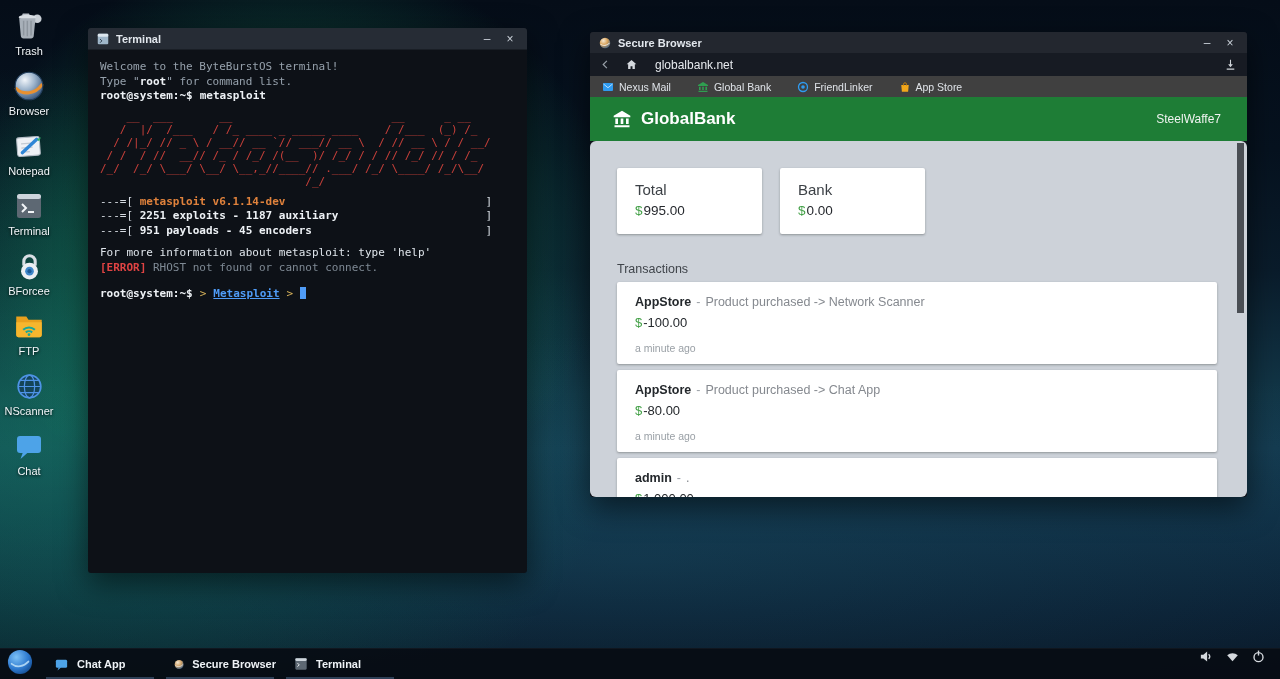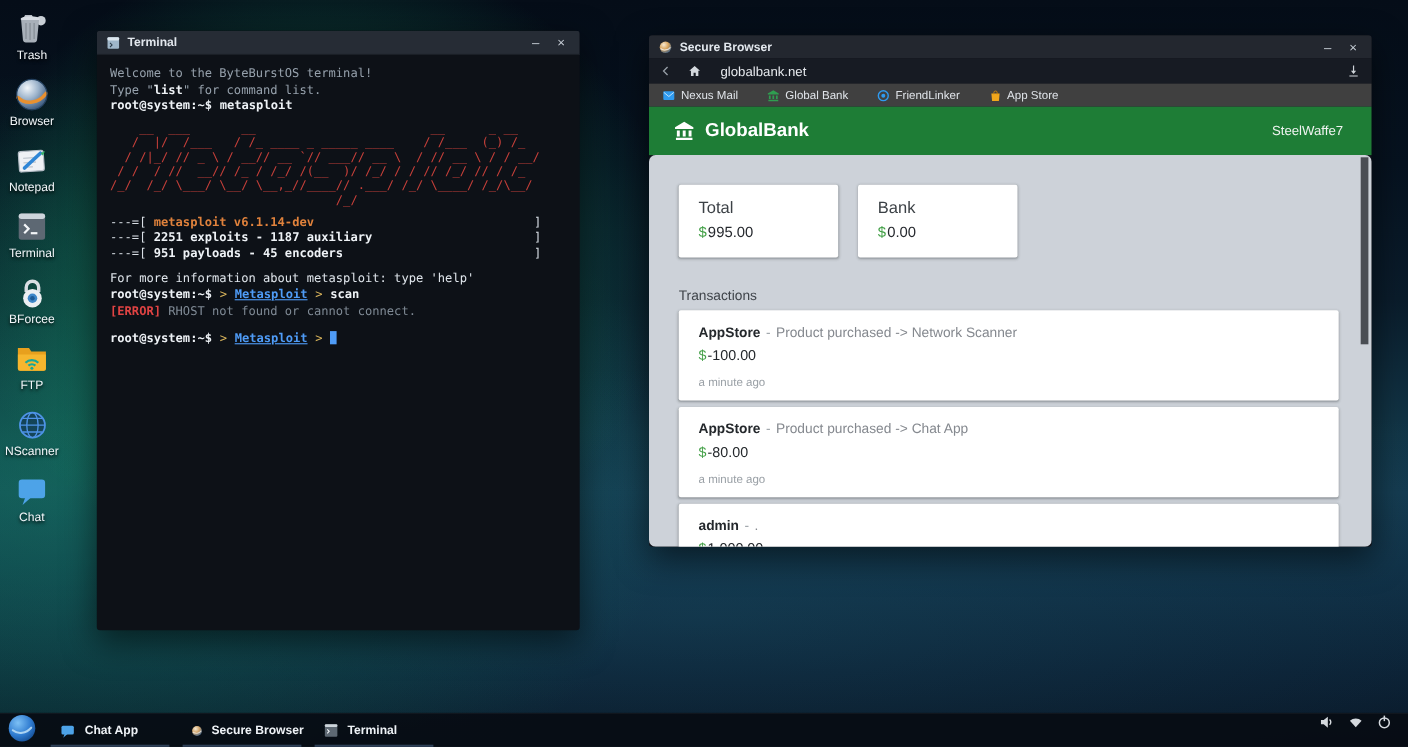--- a/index.html
+++ b/index.html
@@ -201,33 +201,32 @@
       <rect x="1" y="1" width="14" height="14" rx="1.5" fill="#9fb6c9"></rect>
       <rect x="1" y="1" width="14" height="4" rx="1.5" fill="#dce6ee"></rect>
       <path d="M4 8l2.5 2.5L4 13" stroke="#2c3c4a" stroke-width="1.3" fill="none"></path>
     </svg>
     <span class="wtitle">Terminal</span>
     <span class="wc">–</span>
     <span class="wc">×</span>
   </div>
   <div class="tbody">
     <div class="tline gray">Welcome to the ByteBurstOS terminal!</div>
-    <div class="tline gray"><span>Type "</span><span class="wb">list</span><span>" for command list.</span></div>
+    <div class="tline gray"><span>Type "</span><span class="wb">root</span><span>" for command list.</span></div>
     <div class="tline gapline"><span class="wb">root@system:~$</span><span class="wb">metasploit</span></div>
     <pre class="ascii">    __  ___       __                        __      _ __
    /  |/  /___   / /_ ____ _ _____ ____    / /___  (_) /_
   / /|_/ // _ \ / __// __ `// ___// __ \  / // __ \ / / __/
  / /  / //  __// /_ / /_/ /(__  )/ /_/ / / // /_/ // / /_
 /_/  /_/ \___/ \__/ \__,_//____// .___/ /_/ \____/ /_/\__/
                                /_/</pre>
     <div class="bline"><span class="bpre">---=[ </span><span class="orange">metasploit v6.1.14-dev</span><span class="bspace"></span><span class="bbr">]</span></div>
     <div class="bline"><span class="bpre">---=[ </span><span class="wb">2251 exploits - 1187 auxiliary</span><span class="bspace"></span><span class="bbr">]</span></div>
     <div class="bline"><span class="bpre">---=[ </span><span class="wb">951 payloads - 45 encoders</span><span class="bspace"></span><span class="bbr">]</span></div>
     <div class="tline info">For more information about metasploit: type 'help'</div>
-    <div class="tline gapline"><span class="wb">root@system:~$</span><span class="gold">&gt;</span><span class="mslink">Metasploit</span><span class="gold">&gt;</span><span class="wb">scan</span></div>
     <div class="tline errline"><span class="errtag">[ERROR]</span><span class="errmsg"> </span><span class="errmsg">RHOST not found or cannot connect.</span></div>
     <div class="tline gapline prompt2"><span class="wb">root@system:~$</span><span class="gold">&gt;</span><span class="mslink">Metasploit</span><span class="gold">&gt;</span><span class="cursor"></span></div>
   </div>
 </div>
 
 <div class="win browser">
   <div class="titlebar">
     <svg width="12" height="12" viewBox="0 0 32 32">
       <defs>
           <radialGradient id="g2" cx="35%" cy="28%" r="80%">

